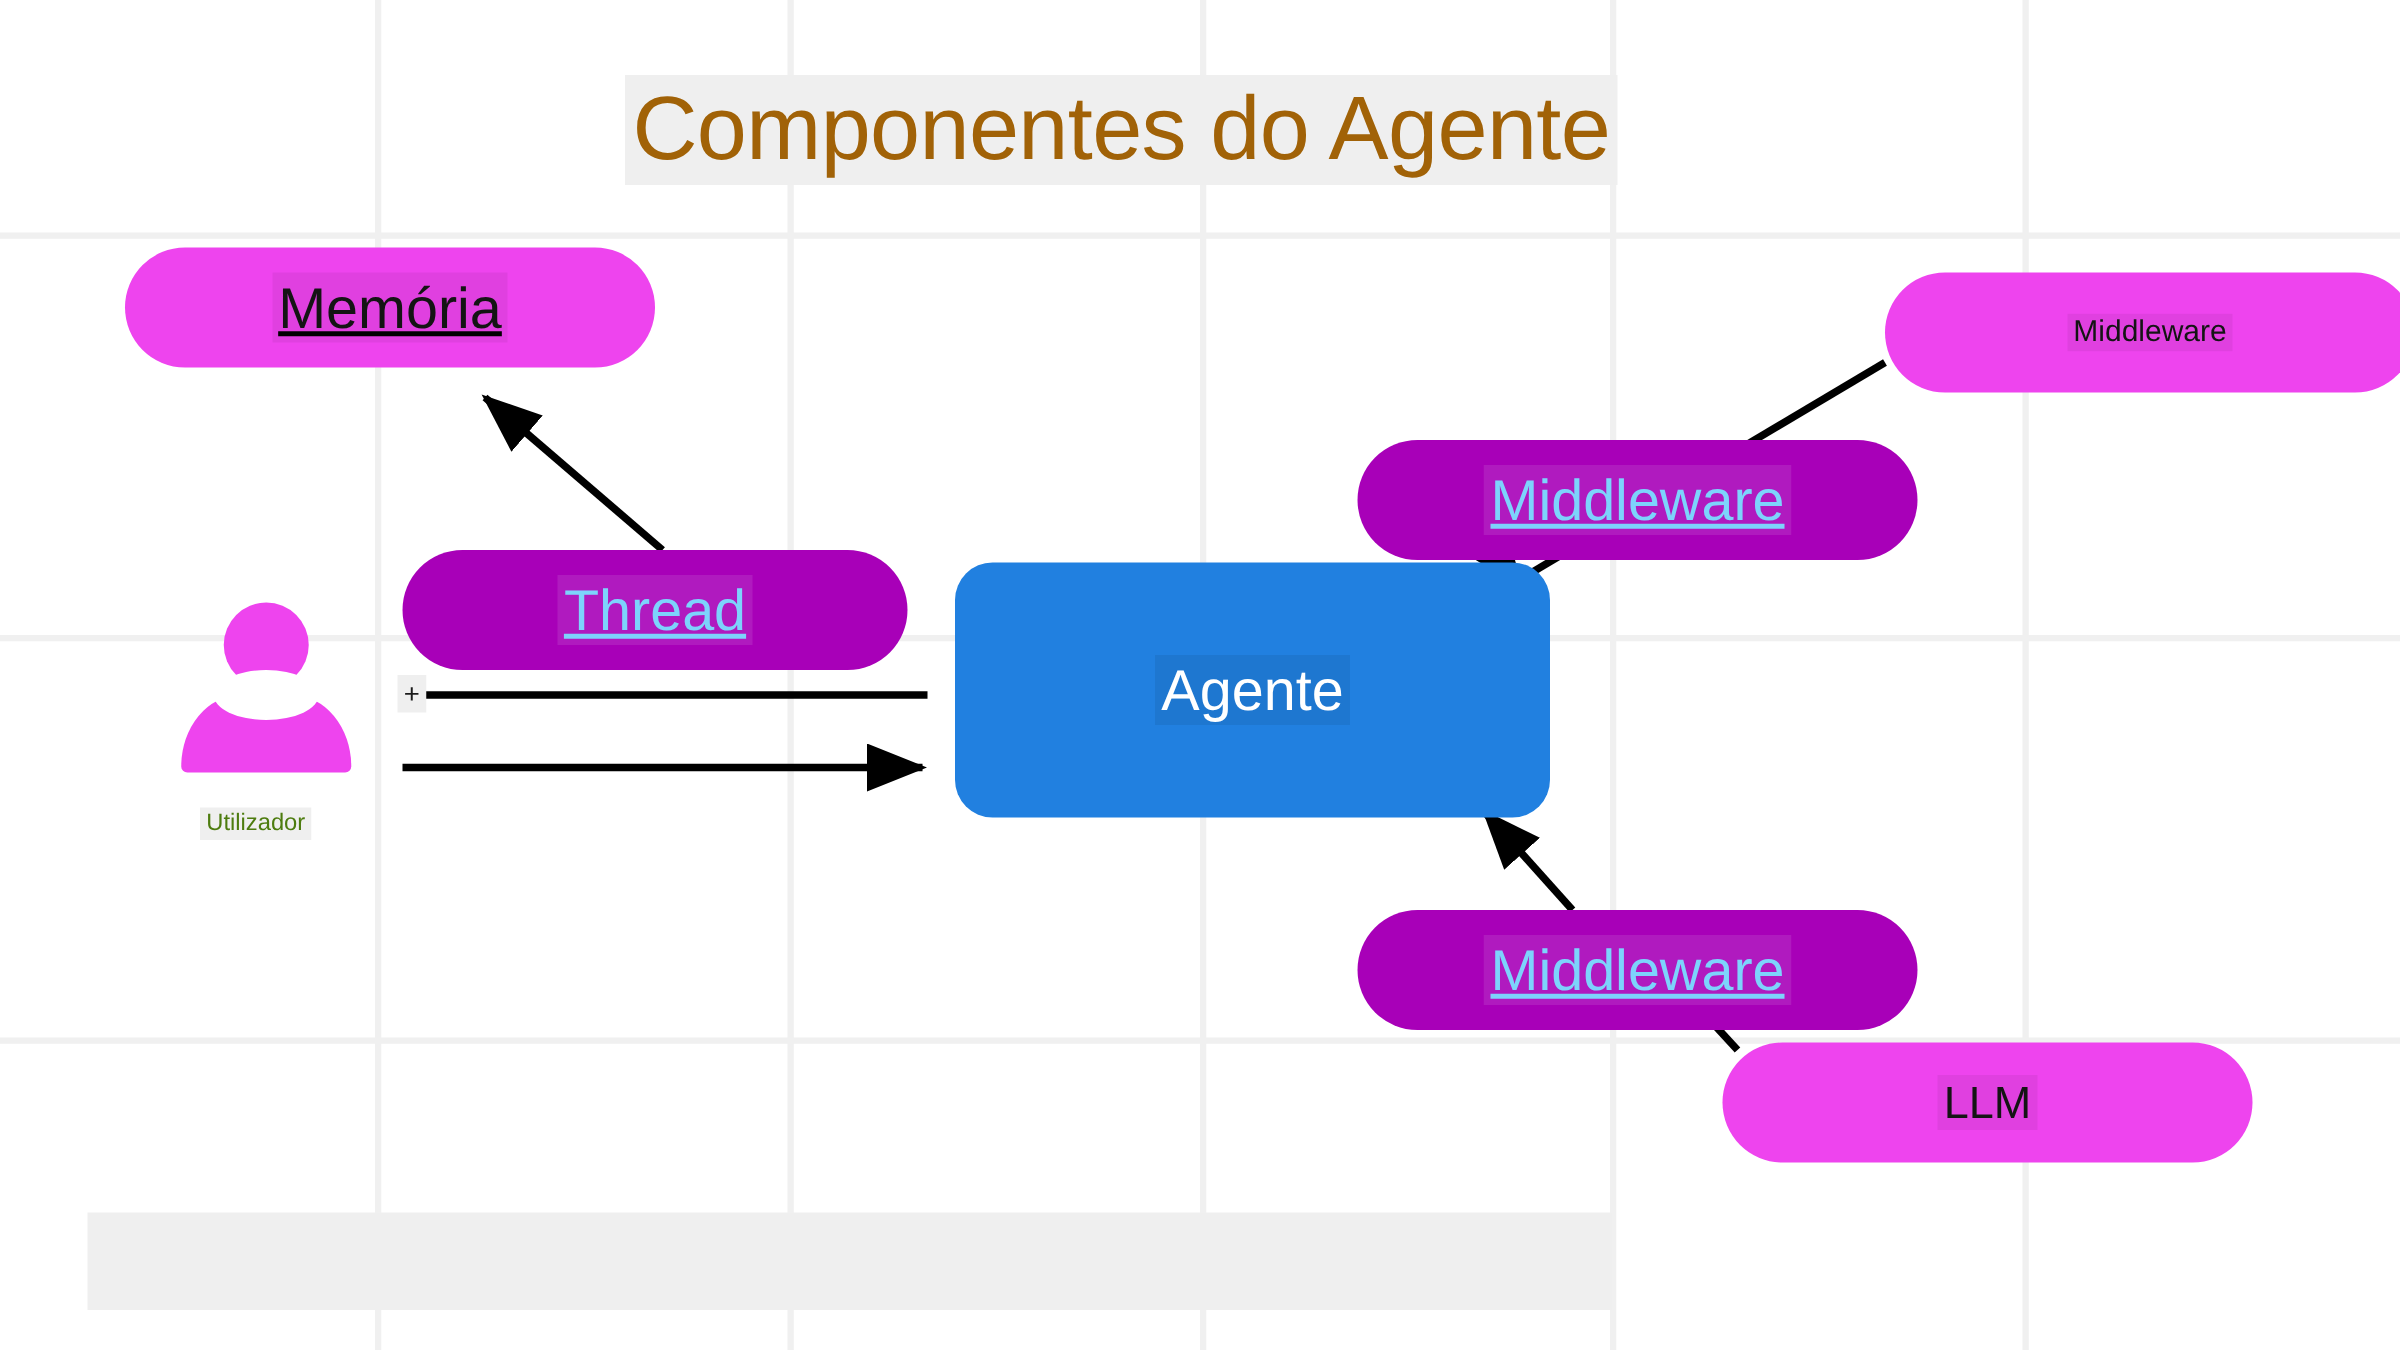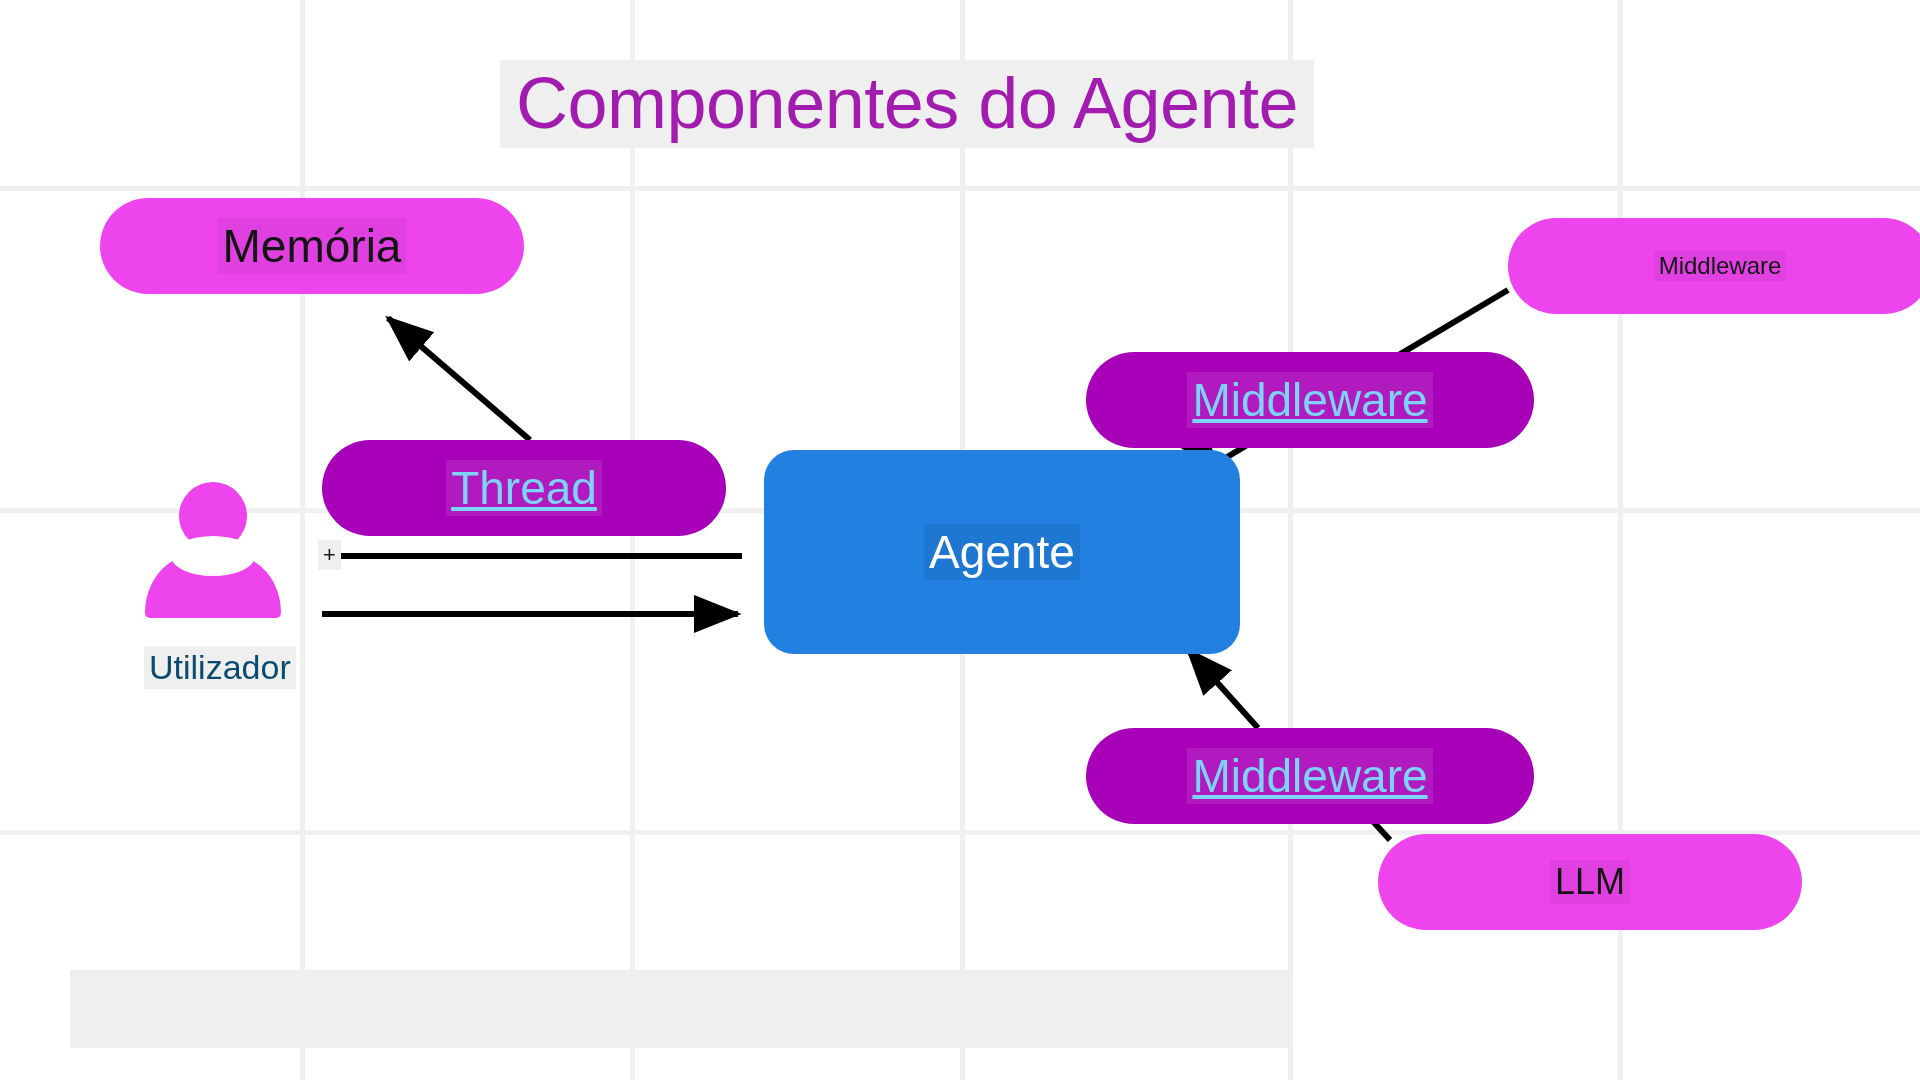--- a/index.html
+++ b/index.html
@@ -23,24 +23,24 @@
   }
   .grid-line-v { top: 0; width: 5px; height: 1080px; }
   .grid-line-h { left: 0; height: 5px; width: 1920px; }
 
   
   #title {
     position: absolute;
     left: 500px;
     top: 60px;
     background: #efefef;
-    color: #a21caf;
+    color: #a16207;
     font-size: 72px;
     line-height: 1.16;
-    padding: 2px 16px;
+    padding: 2px 6px;
     white-space: nowrap;
     letter-spacing: -0.5px;
   }
 
   
   #footer-band {
     position: absolute;
     left: 70px;
     top: 970px;
     width: 1220px;
@@ -93,21 +93,21 @@
   .box-blue {
     background: #2180e0;
     border-radius: 30px;
   }
   .box-blue .node-label {
     color: #ffffff;
     background: rgba(0,0,0,0.07);
   }
 
   
-  #node-memoria      { left: 100px;  top: 198px; width: 424px; height: 96px;  font-size: 46px; }
+  #node-memoria      { left: 100px;  top: 198px; width: 424px; height: 96px;  font-size: 46px; text-decoration: underline; }
   #node-ferramentas  { left: 1508px; top: 218px; width: 424px; height: 96px;  font-size: 24px; }
   #node-thread       { left: 322px;  top: 440px; width: 404px; height: 96px;  font-size: 46px; }
   #node-middleware-1 { left: 1086px; top: 352px; width: 448px; height: 96px;  font-size: 46px; }
   #node-middleware-2 { left: 1086px; top: 728px; width: 448px; height: 96px;  font-size: 46px; }
   #node-llm          { left: 1378px; top: 834px; width: 424px; height: 96px;  font-size: 36px; text-align: center; }
   #node-agente       { left: 740px;  top: 450px; width: 476px; height: 204px; font-size: 46px; margin-left: 24px; }
 
   
   #user-icon {
     position: absolute;
@@ -139,25 +139,25 @@
     position: absolute;
     left: 26px;
     top: -20px;
     width: 84px;
     height: 40px;
     background: #ffffff;
     border-radius: 50%;
   }
   #user-label {
     position: absolute;
-    left: 144px;
+    left: 160px;
     top: 646px;
     background: #efefef;
-    color: #0c4a6e;
-    font-size: 34px;
+    color: #4d7c0f;
+    font-size: 19px;
     padding: 2px 5px;
     white-space: nowrap;
   }
 
   
   #arrows {
     position: absolute;
     left: 0;
     top: 0;
     width: 1920px;

